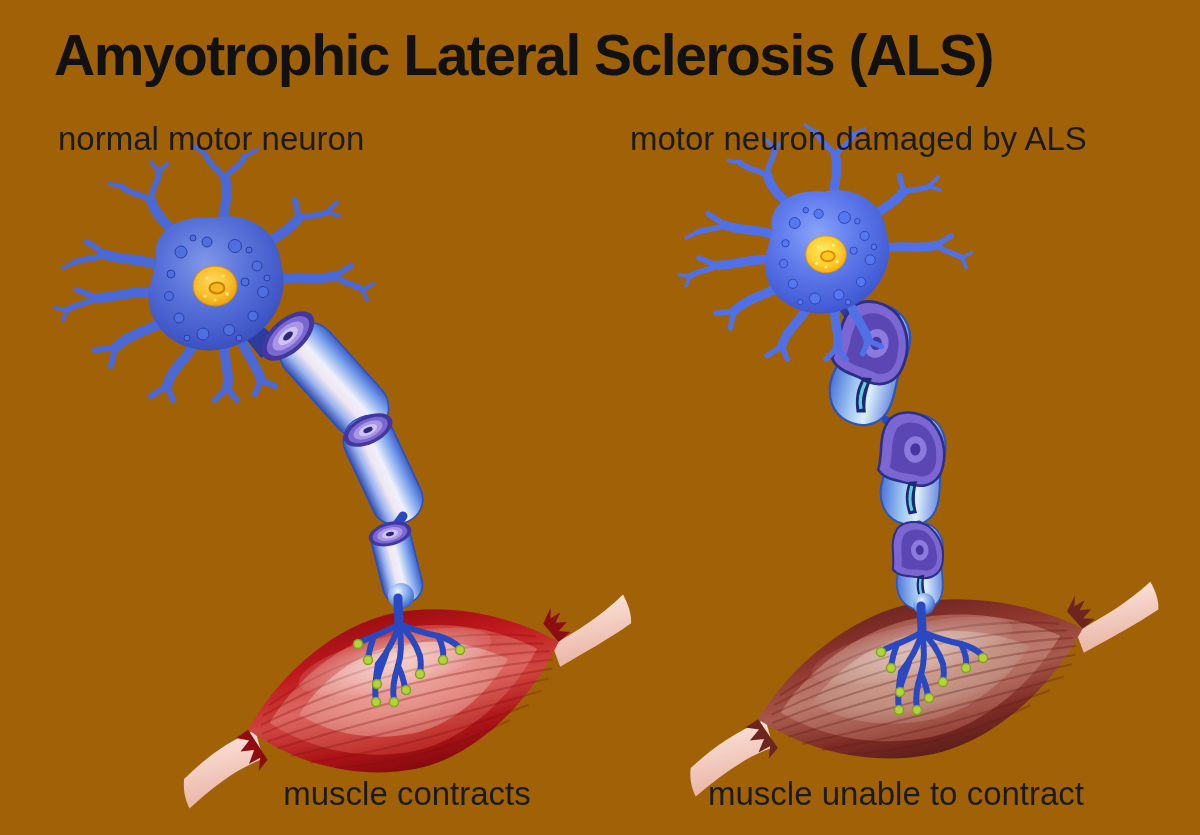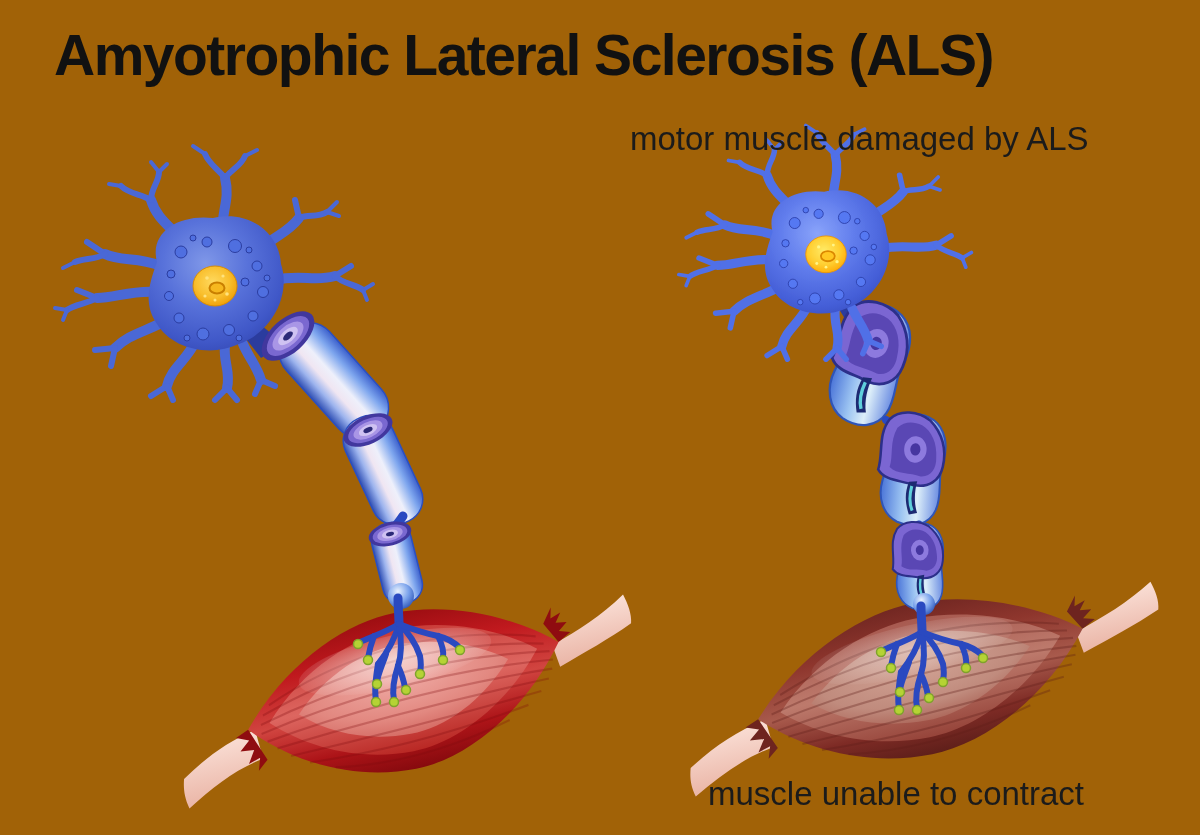--- a/index.html
+++ b/index.html
@@ -297,15 +297,17 @@
     <use href="#dmgSeg" transform="translate(923,566) rotate(-3) scale(0.8)"></use>
     <circle cx="924" cy="604" r="11" fill="url(#ballGrad)"></circle>
     <use href="#terminal" transform="translate(921,610)"></use>
     <g style="filter:brightness(1.08)">
       <use href="#neuronTop" transform="translate(826,258) scale(0.92)"></use>
     </g>
   </g>
 </svg>
 
   <div class="txt title">Amyotrophic Lateral Sclerosis (ALS)</div>
-  <div class="txt lbl lbl-right">motor muscle damaged by ALS</div>
+  <div class="txt lbl lbl-left">normal motor neuron</div>
+  <div class="txt lbl lbl-right">motor neuron damaged by ALS</div>
+  <div class="txt cap cap-left">muscle contracts</div>
   <div class="txt cap cap-right">muscle unable to contract</div>
 </div>
 
 </body></html>

